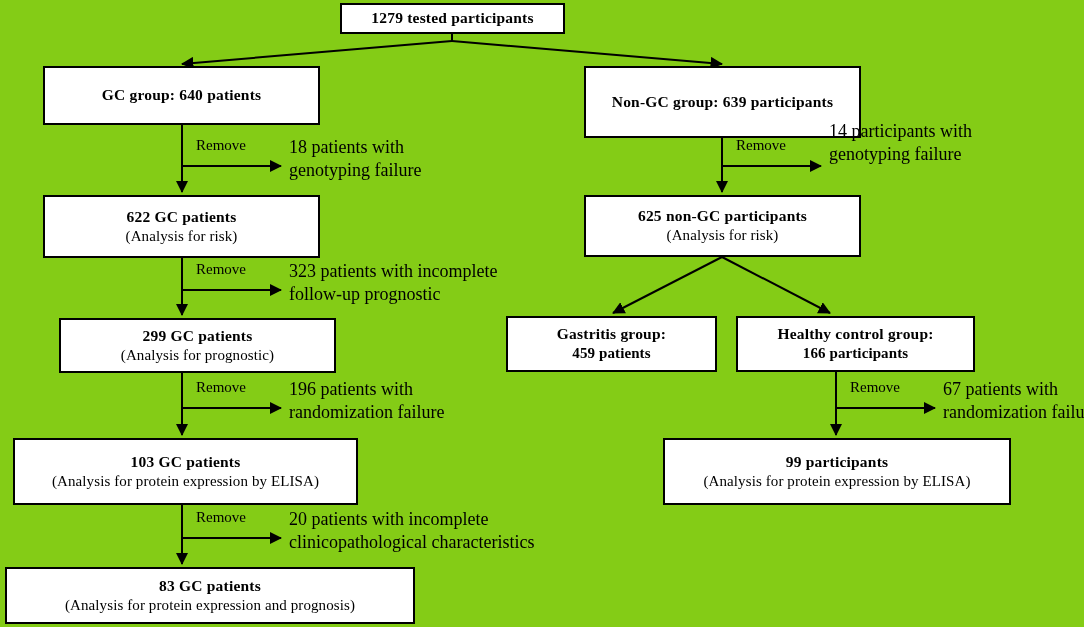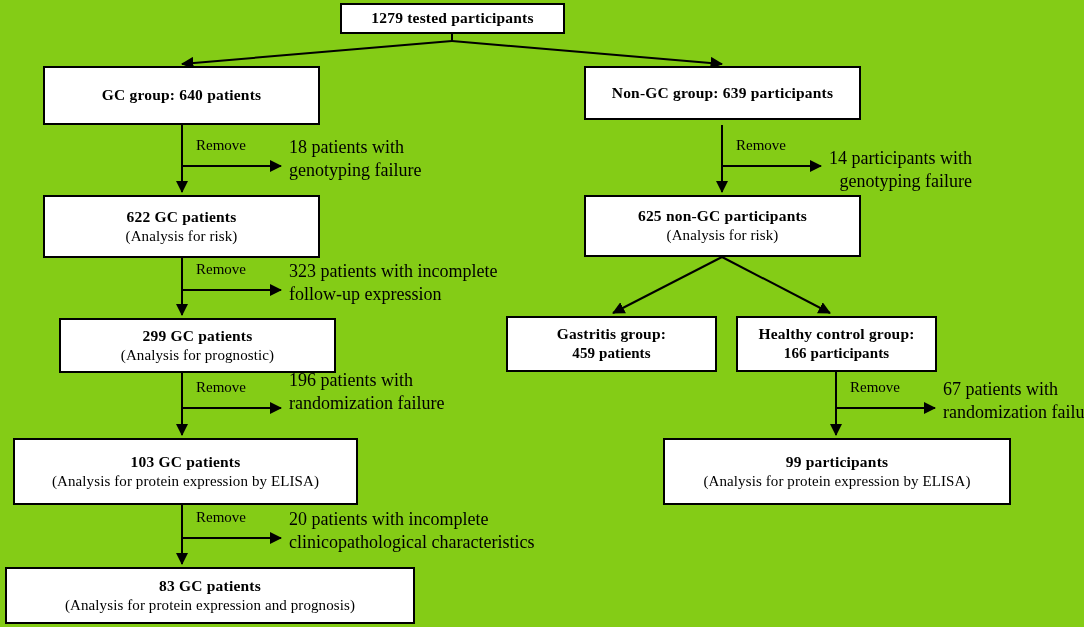--- a/index.html
+++ b/index.html
@@ -125,21 +125,21 @@
   </svg>
 
   <div class="node" style="left:340px; top:3px; width:225px; height:31px;">
     <div class="l1">1279 tested participants</div>
   </div>
 
   <div class="node" style="left:43px; top:66px; width:277px; height:59px;">
     <div class="l1">GC group:  640 patients</div>
   </div>
 
-  <div class="node" style="left:584px; top:66px; width:277px; height:54px;">
+  <div class="node" style="left:584px; top:66px; width:277px; height:72px;">
     <div class="l1">Non-GC  group:  639 participants</div>
   </div>
 
   <div class="node" style="left:43px; top:195px; width:277px; height:63px;">
     <div class="l1">622 GC  patients</div>
     <div class="l2">(Analysis for risk)</div>
   </div>
 
   <div class="node" style="left:584px; top:195px; width:277px; height:62px;">
     <div class="l1">625 non-GC  participants</div>
@@ -149,21 +149,21 @@
   <div class="node" style="left:43px; top:318px; width:277px; height:55px;margin-left:16px;">
     <div class="l1">299 GC  patients</div>
     <div class="l2">(Analysis for prognostic)</div>
   </div>
 
   <div class="node two-bold" style="left:506px; top:316px; width:211px; height:56px;">
     <div class="l1">Gastritis group:</div>
     <div class="l2">459 patients</div>
   </div>
 
-  <div class="node two-bold" style="left:736px; top:316px; width:201px; height:56px;">
+  <div class="node two-bold" style="left:736px; top:316px; width:239px; height:56px;">
     <div class="l1">Healthy  control  group:</div>
     <div class="l2">166 participants</div>
   </div>
 
   <div class="node" style="left:13px; top:438px; width:345px; height:67px;">
     <div class="l1">103 GC  patients</div>
     <div class="l2">(Analysis for protein  expression by ELISA)</div>
   </div>
 
   <div class="node" style="left:663px; top:438px; width:348px; height:67px;">
@@ -176,33 +176,33 @@
     <div class="l2">(Analysis for protein  expression and prognosis)</div>
   </div>
 
   <div class="remove-label" style="left:196px; top:137px;">Remove</div>
   <div class="side-label" style="left:289px; top:136px;">
     <div>18 patients with</div>
     <div>genotyping failure</div>
   </div>
 
   <div class="remove-label" style="left:736px; top:137px;">Remove</div>
-  <div class="side-label" style="left:829px; top:147px;text-align:right;">
+  <div class="side-label" style="left:829px; top:120px;">
     <div>14 participants with</div>
     <div>genotyping failure</div>
   </div>
 
   <div class="remove-label" style="left:196px; top:261px;">Remove</div>
   <div class="side-label" style="left:289px; top:260px;">
     <div>323 patients with incomplete</div>
-    <div>follow-up expression</div>
+    <div>follow-up prognostic</div>
   </div>
 
   <div class="remove-label" style="left:196px; top:379px;">Remove</div>
-  <div class="side-label" style="left:289px; top:369px;">
+  <div class="side-label" style="left:289px; top:378px;">
     <div>196 patients with</div>
     <div>randomization failure</div>
   </div>
 
   <div class="remove-label" style="left:850px; top:379px;">Remove</div>
   <div class="side-label" style="left:943px; top:378px;">
     <div>67 patients with</div>
     <div>randomization failure</div>
   </div>
 

